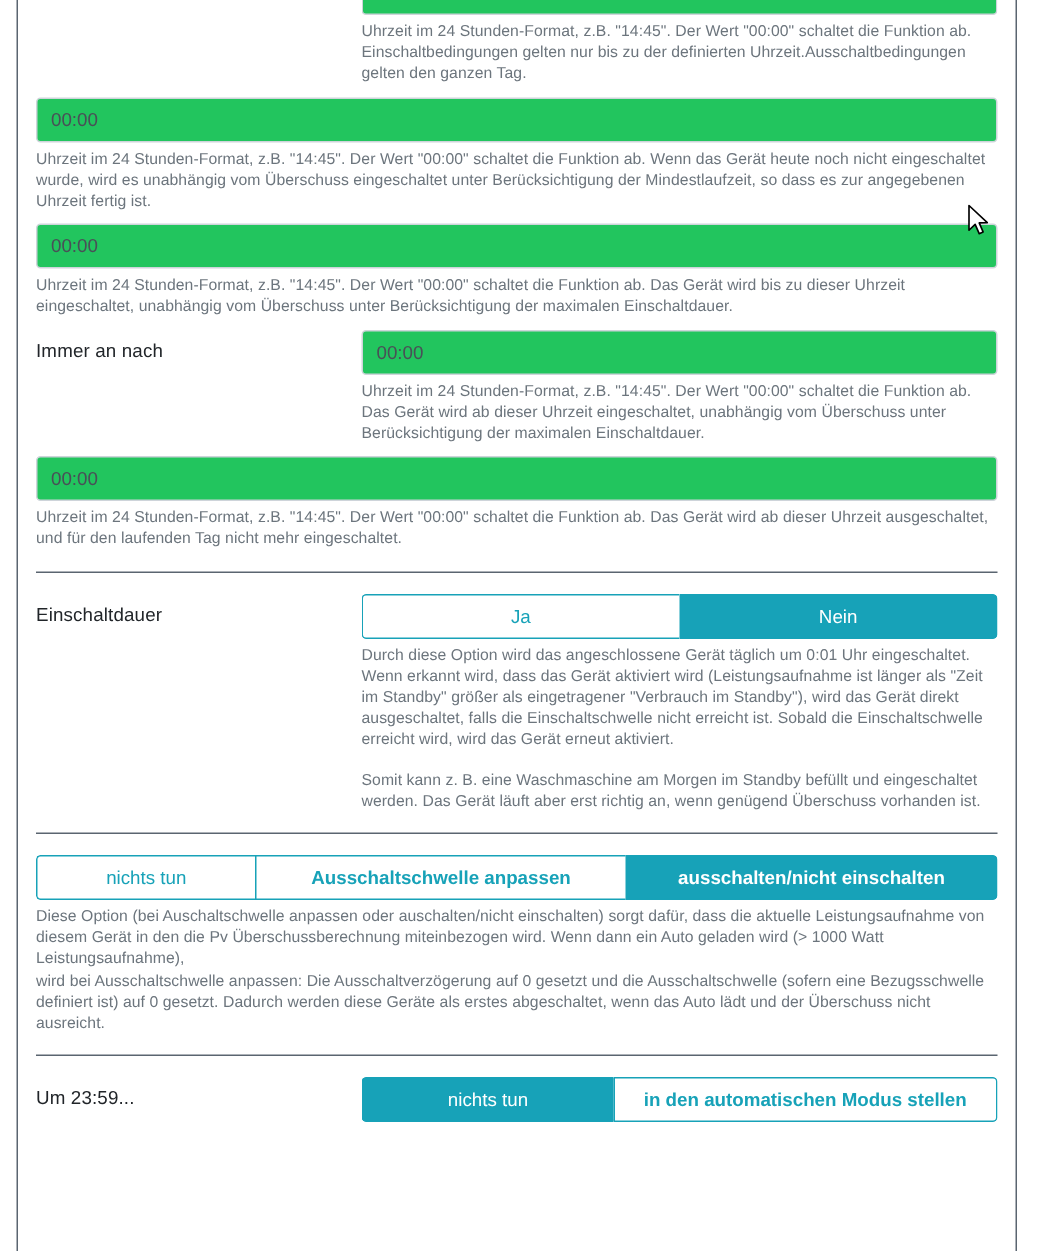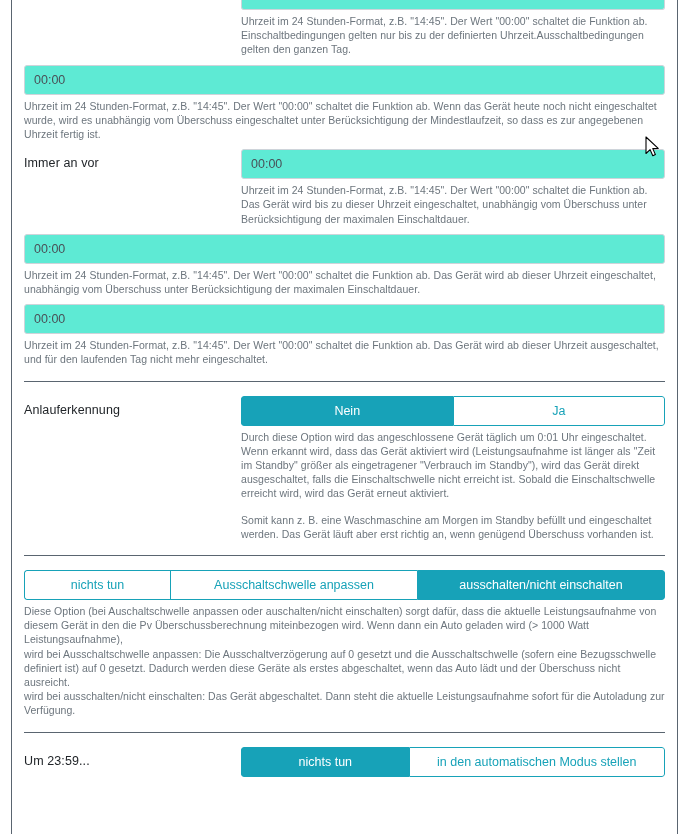--- a/index.html
+++ b/index.html
@@ -80,21 +80,21 @@
   }
 
   
   .text-input {
     display: block;
     width: 100%;
     box-sizing: border-box;
     height: 30px;
     border: 1px solid #ced4da;
     border-radius: 3px;
-    background: #5eead4;
+    background: #22c55e;
     font-family: "Liberation Sans", sans-serif;
     font-size: 12.5px;
     color: #495057;
     padding: 4px 9px;
     outline: none;
   }
   .text-input.cut-top {
     height: 10px;
     border-top: none;
     border-radius: 0 0 3px 3px;
@@ -143,21 +143,21 @@
     outline: none;
   }
   .seg:last-child { border-right-width: 1px; }
   .seg:first-child { border-top-left-radius: 3px; border-bottom-left-radius: 3px; }
   .seg:last-child { border-top-right-radius: 3px; border-bottom-right-radius: 3px; }
   .seg.active {
     background: #17a2b8;
     color: #ffffff;
     border-color: #17a2b8;
   }
-  .grow-13    { flex: 1.32 1 0; }
+  .grow-13    { flex: 1.32 1 0; font-weight: bold; }
   .grow-085   { flex: 0.85 1 0; }
   .grow-075   { flex: 0.76 1 0; }
   .mt8 { margin-top: 8px; }
   .mt14 { margin-top: 14px; }
 
   
   .cursor {
     position: absolute;
     left: 645px;
     top: 136px;
@@ -186,67 +186,66 @@
       </div>
 
       <div class="form-row mt8">
         <div class="field-col">
           <input class="text-input" type="text" value="00:00" style="">
           <p class="help">Uhrzeit im 24 Stunden-Format, z.B. "14:45". Der Wert "00:00" schaltet die Funktion ab. Wenn das Gerät heute noch nicht eingeschaltet wurde, wird es unabhängig vom Überschuss eingeschaltet unter Berücksichtigung der Mindestlaufzeit, so dass es zur angegebenen Uhrzeit fertig ist.</p>
         </div>
       </div>
 
       <div class="form-row mt8">
-        <div class="label-col">Immer an vor</div>
         <div class="field-col">
           <input class="text-input" type="text" value="00:00" style="">
           <p class="help">Uhrzeit im 24 Stunden-Format, z.B. "14:45". Der Wert "00:00" schaltet die Funktion ab. Das Gerät wird bis zu dieser Uhrzeit eingeschaltet, unabhängig vom Überschuss unter Berücksichtigung der maximalen Einschaltdauer.</p>
         </div>
       </div>
 
       <div class="form-row mt8">
+        <div class="label-col">Immer an nach</div>
         <div class="field-col">
           <input class="text-input" type="text" value="00:00" style="">
           <p class="help">Uhrzeit im 24 Stunden-Format, z.B. "14:45". Der Wert "00:00" schaltet die Funktion ab. Das Gerät wird ab dieser Uhrzeit eingeschaltet, unabhängig vom Überschuss unter Berücksichtigung der maximalen Einschaltdauer.</p>
         </div>
       </div>
 
       <div class="form-row mt8">
         <div class="field-col">
           <input class="text-input" type="text" value="00:00" style="">
           <p class="help">Uhrzeit im 24 Stunden-Format, z.B. "14:45". Der Wert "00:00" schaltet die Funktion ab. Das Gerät wird ab dieser Uhrzeit ausgeschaltet, und für den laufenden Tag nicht mehr eingeschaltet.</p>
         </div>
       </div>
 
       <div class="divider mt14"></div>
 
       <div class="form-row mt14">
-        <div class="label-col">Anlauferkennung</div>
+        <div class="label-col">Einschaltdauer</div>
         <div class="field-col">
           <div class="btn-group">
+            <button class="seg">Ja</button>
             <button class="seg active">Nein</button>
-            <button class="seg">Ja</button>
           </div>
           <p class="help">Durch diese Option wird das angeschlossene Gerät täglich um 0:01 Uhr eingeschaltet. Wenn erkannt wird, dass das Gerät aktiviert wird (Leistungsaufnahme ist länger als "Zeit im Standby" größer als eingetragener "Verbrauch im Standby"), wird das Gerät direkt ausgeschaltet, falls die Einschaltschwelle nicht erreicht ist. Sobald die Einschaltschwelle erreicht wird, wird das Gerät erneut aktiviert.</p>
           <p class="help" style="margin-top:12px">Somit kann z. B. eine Waschmaschine am Morgen im Standby befüllt und eingeschaltet werden. Das Gerät läuft aber erst richtig an, wenn genügend Überschuss vorhanden ist.</p>
         </div>
       </div>
 
       <div class="divider mt14"></div>
 
       <div class="form-row mt14">
         <div class="field-col">
           <div class="btn-group">
             <button class="seg grow-075">nichts tun</button>
             <button class="seg grow-13">Ausschaltschwelle anpassen</button>
             <button class="seg active grow-13">ausschalten/nicht einschalten</button>
           </div>
           <p class="help">Diese Option (bei Auschaltschwelle anpassen oder auschalten/nicht einschalten) sorgt dafür, dass die aktuelle Leistungsaufnahme von diesem Gerät in den die Pv Überschussberechnung miteinbezogen wird. Wenn dann ein Auto geladen wird (&gt; 1000 Watt Leistungsaufnahme),</p>
           <p class="help" style="margin-top:0">wird bei Ausschaltschwelle anpassen: Die Ausschaltverzögerung auf 0 gesetzt und die Ausschaltschwelle (sofern eine Bezugsschwelle definiert ist) auf 0 gesetzt. Dadurch werden diese Geräte als erstes abgeschaltet, wenn das Auto lädt und der Überschuss nicht ausreicht.</p>
-          <p class="help" style="margin-top:0">wird bei ausschalten/nicht einschalten: Das Gerät abgeschaltet. Dann steht die aktuelle Leistungsaufnahme sofort für die Autoladung zur Verfügung.</p>
         </div>
       </div>
 
       <div class="divider mt14"></div>
 
       <div class="form-row mt14">
         <div class="label-col">Um 23:59...</div>
         <div class="field-col">
           <div class="btn-group">
             <button class="seg active grow-085">nichts tun</button>

